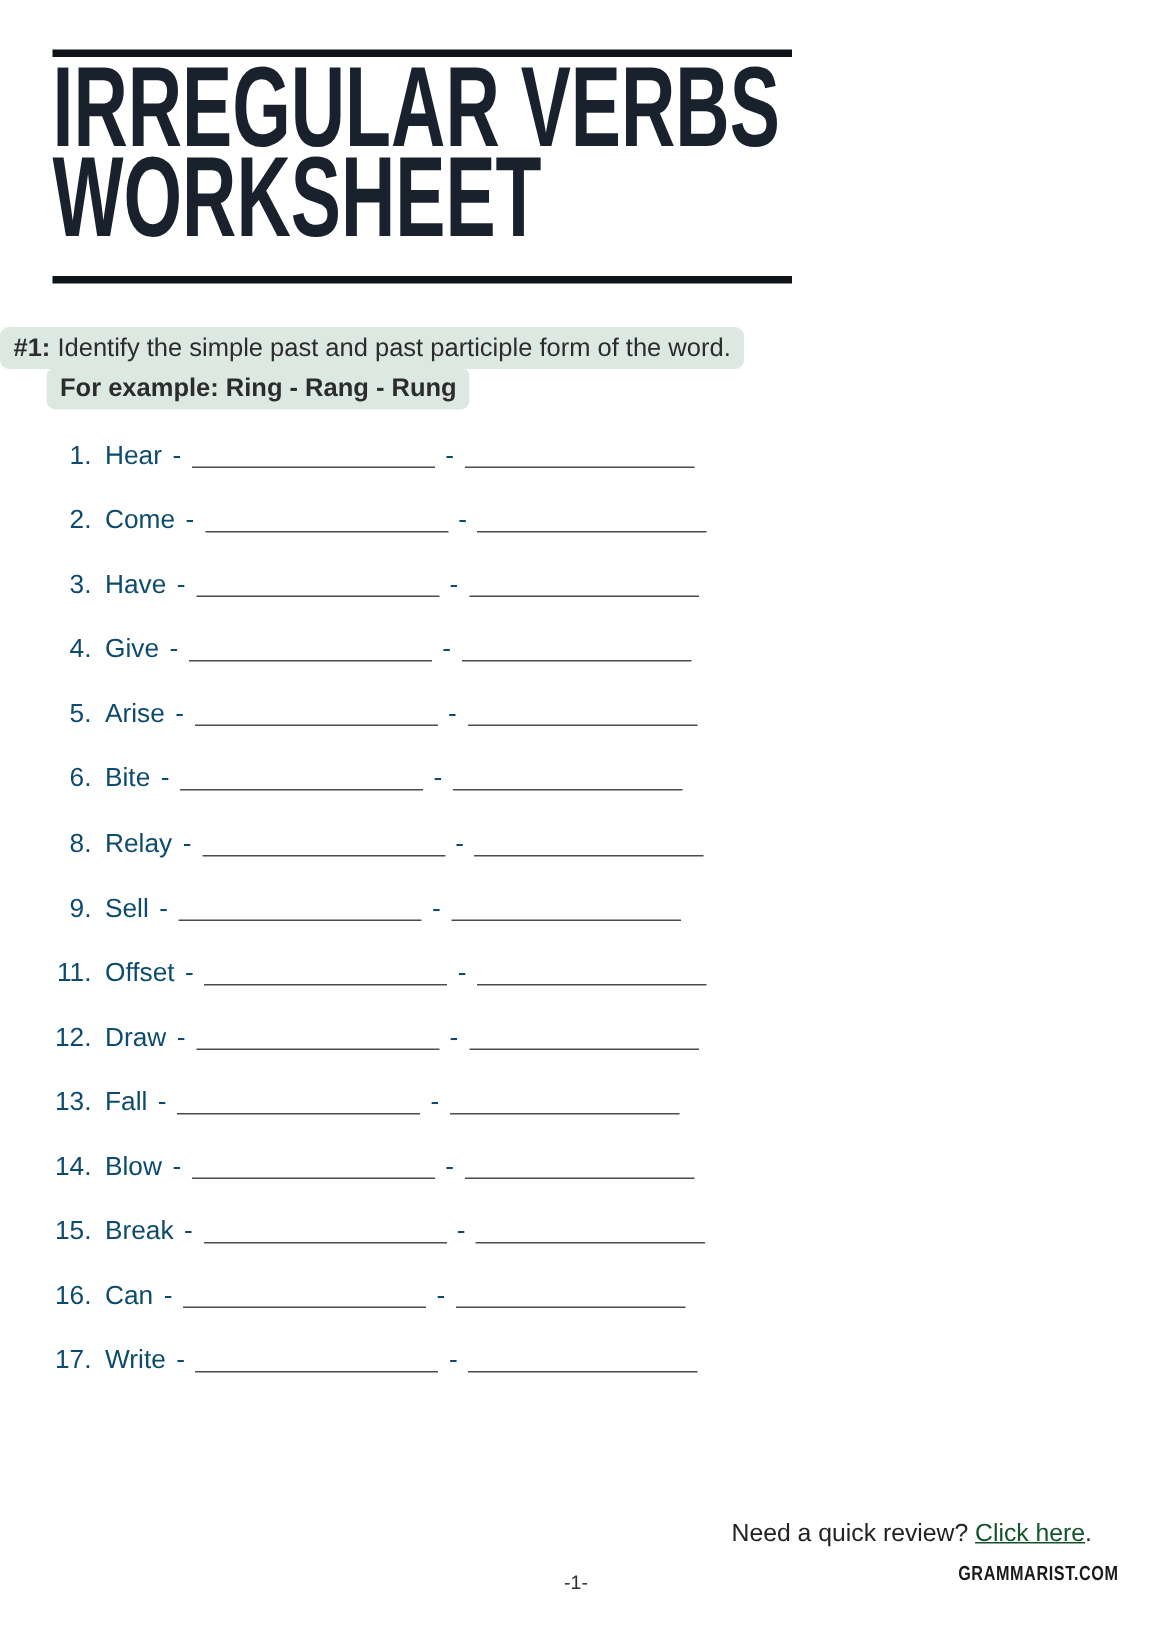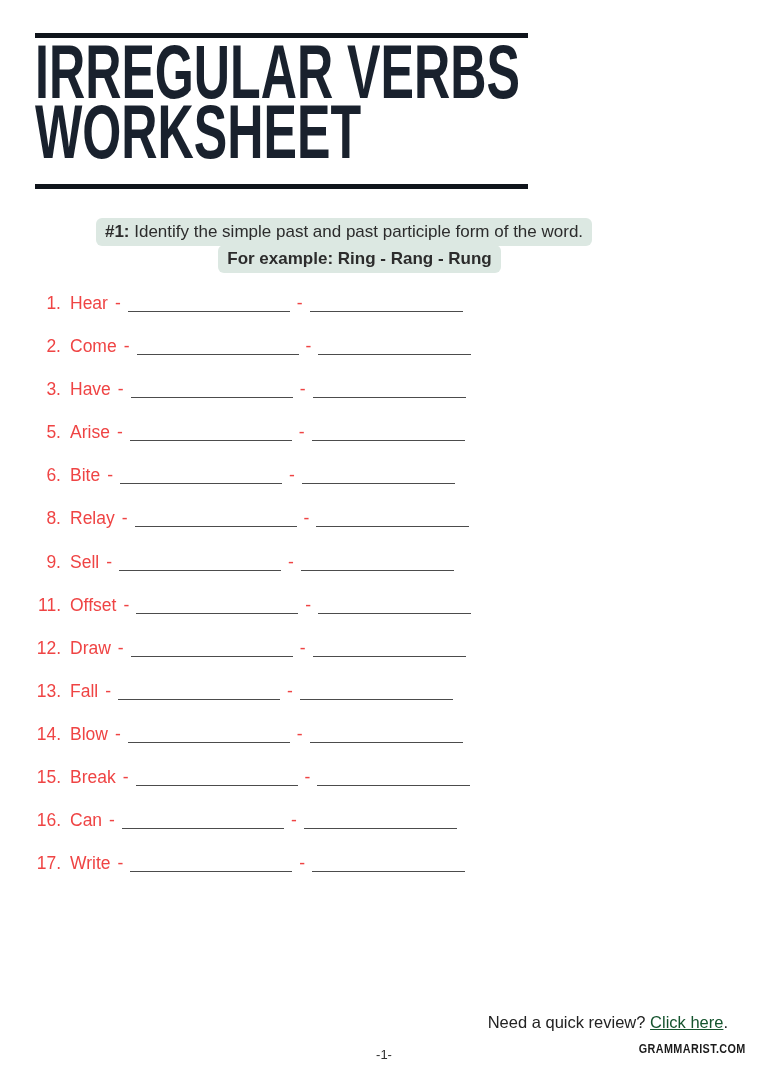--- a/index.html
+++ b/index.html
@@ -42,21 +42,21 @@
   .rule-bottom {
     margin-top: 22px;
   }
 
   
   .instruction {
     position: absolute;
     top: 218px;
     left: 0;
     width: 688px;
-    text-align: center;
+    text-align: left;
     font-size: 17px;
     line-height: 23px;
     color: #2c2c2c;
   }
   .hl {
     display: inline-block;
     background: #dce8e2;
     border-radius: 6px;
     padding: 2px 9px 3px 9px;
   }
@@ -69,21 +69,21 @@
 
   
   .verb-list {
     position: absolute;
     left: 36px;
     top: 282px;
     list-style: none;
     margin: 0;
     padding: 0;
     font-size: 17.5px;
-    color: #ef4444;
+    color: #0c4a6e;
   }
   .verb-row {
     height: 43.1px;
     line-height: 43.1px;
     white-space: nowrap;
   }
   .num {
     display: inline-block;
     width: 25px;
     text-align: right;
@@ -160,20 +160,23 @@
     </li>
 
     <li class="verb-row">
       <span class="num">2.</span><span class="verb">Come</span><span class="dash">-</span><span class="blank"></span><span class="dash">-</span><span class="blank blank2"></span>
     </li>
 
     <li class="verb-row">
       <span class="num">3.</span><span class="verb">Have</span><span class="dash">-</span><span class="blank"></span><span class="dash">-</span><span class="blank blank2"></span>
     </li>
 
+    <li class="verb-row">
+      <span class="num">4.</span><span class="verb">Give</span><span class="dash">-</span><span class="blank"></span><span class="dash">-</span><span class="blank blank2"></span>
+    </li>
 
     <li class="verb-row">
       <span class="num">5.</span><span class="verb">Arise</span><span class="dash">-</span><span class="blank"></span><span class="dash">-</span><span class="blank blank2"></span>
     </li>
 
     <li class="verb-row">
       <span class="num">6.</span><span class="verb">Bite</span><span class="dash">-</span><span class="blank"></span><span class="dash">-</span><span class="blank blank2"></span>
     </li>
 
 

